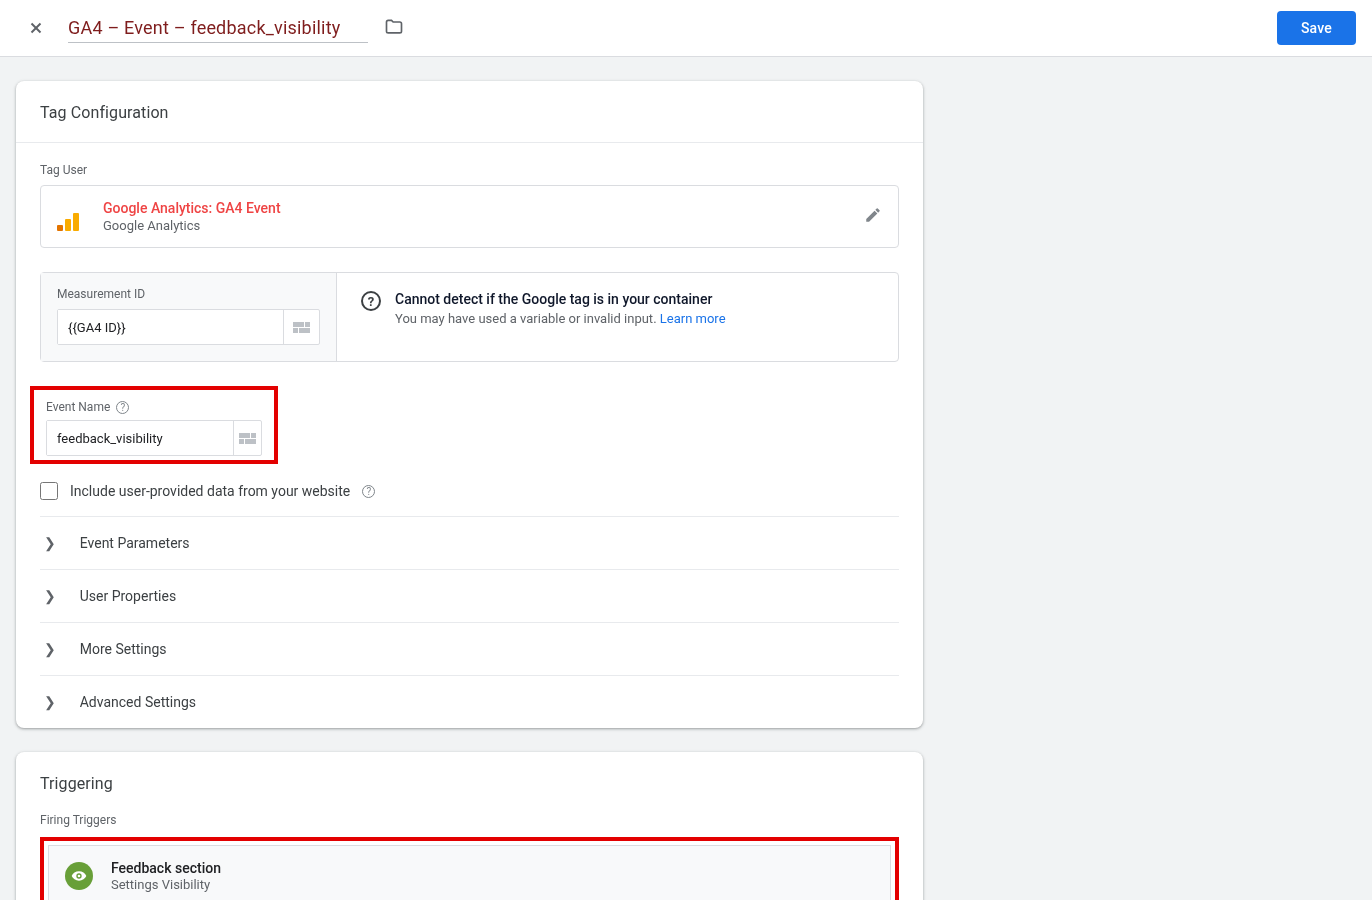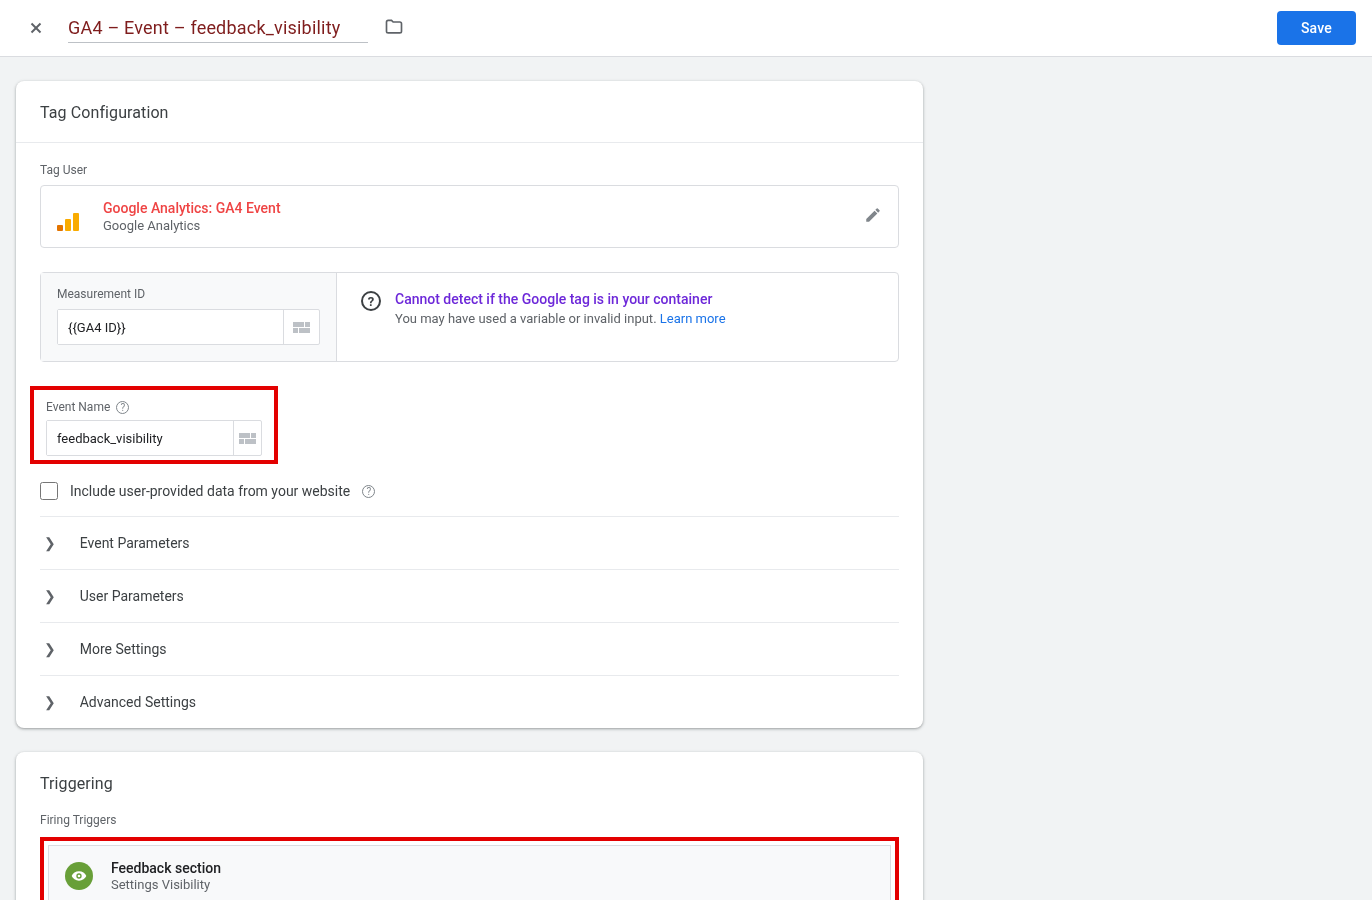--- a/index.html
+++ b/index.html
@@ -183,21 +183,21 @@
       font-weight: bold;
       color: #3c4043;
       margin-right: 14px;
       flex-shrink: 0;
     }
     .info-text {
       flex: 1;
     }
     .info-title {
       font-weight: 500;
-      color: #6d28d9;
+      color: #0f172a;
       margin-bottom: 4px;
     }
     .info-body {
       font-size: 13px;
       color: #5f6368;
     }
     .learn-more {
       color: #1a73e8;
       text-decoration: none;
     }
@@ -393,21 +393,21 @@
         <span>Include user-provided data from your website</span>
         <span class="help-sm">?</span>
       </div>
 
       <div class="expand-row">
         <span class="chevron">❯</span>
         <span>Event Parameters</span>
       </div>
       <div class="expand-row">
         <span class="chevron">❯</span>
-        <span>User Parameters</span>
+        <span>User Properties</span>
       </div>
       <div class="expand-row">
         <span class="chevron">❯</span>
         <span>More Settings</span>
       </div>
       <div class="expand-row">
         <span class="chevron">❯</span>
         <span>Advanced Settings</span>
       </div>
     </div>

